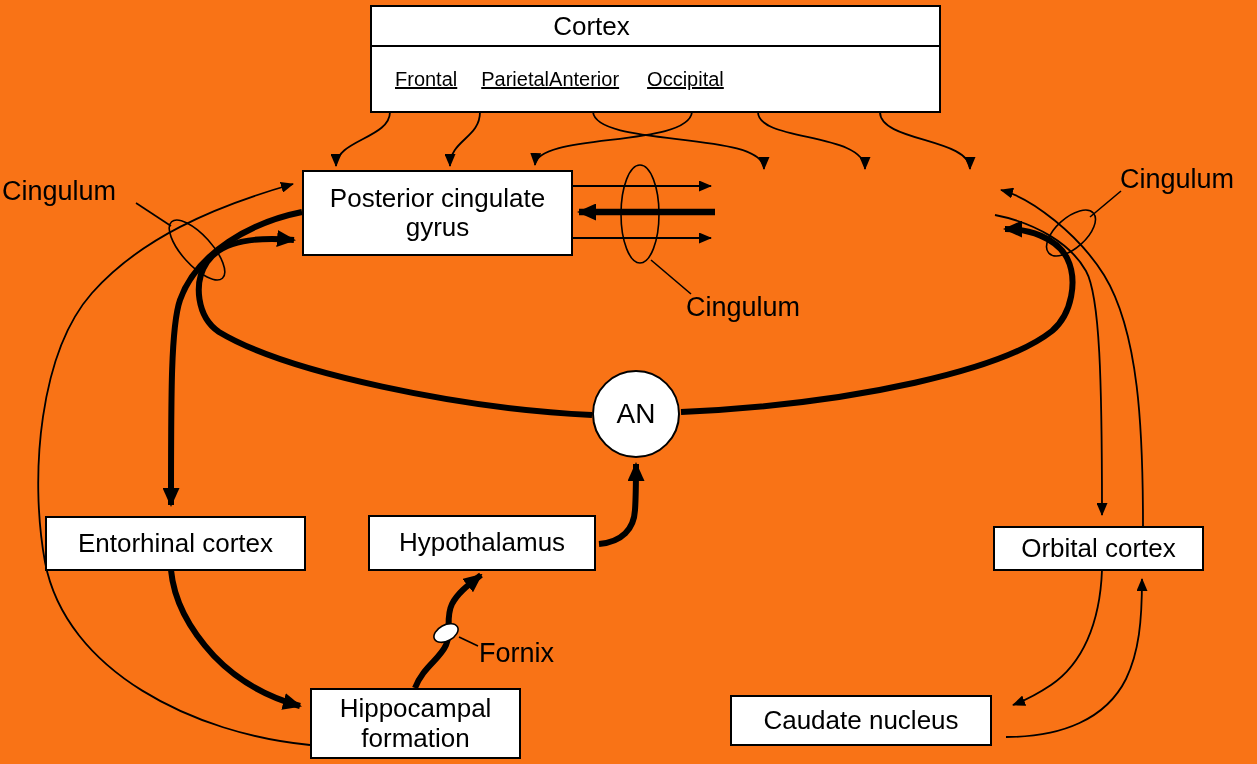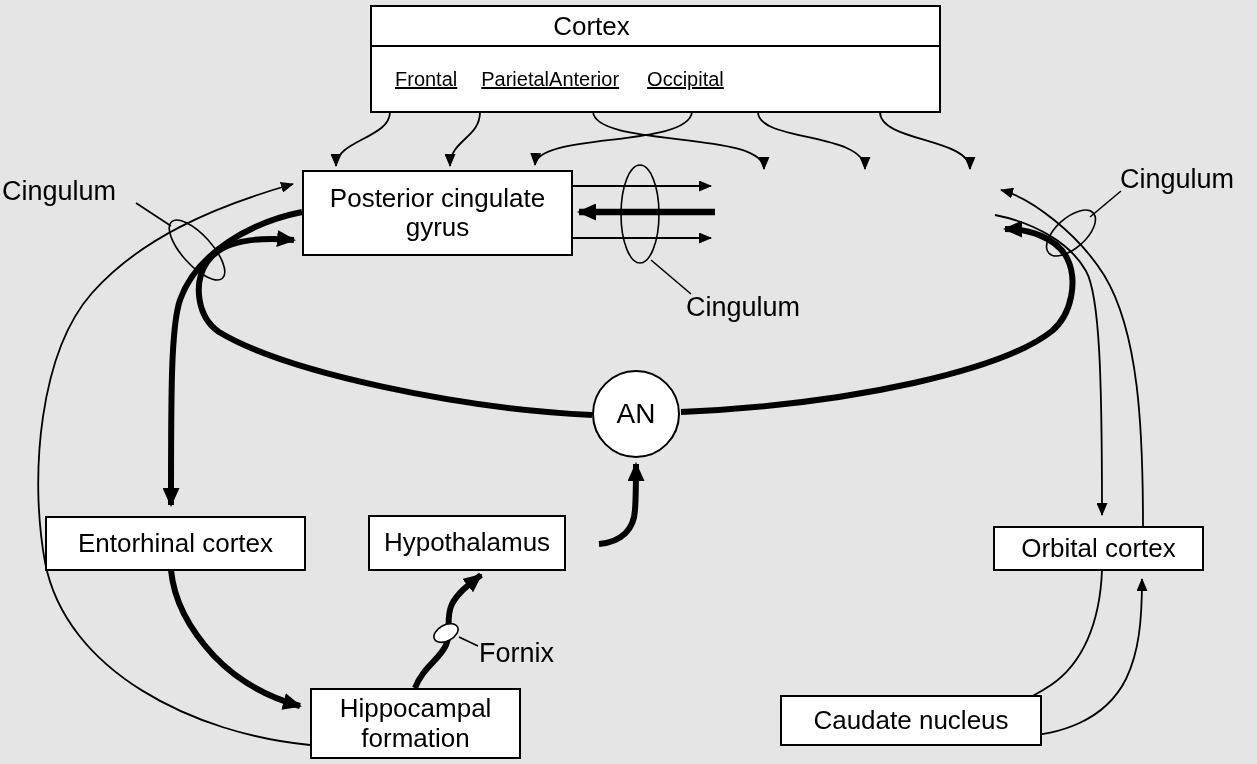--- a/index.html
+++ b/index.html
@@ -1,36 +1,36 @@
 <!DOCTYPE html>
 <html><head>
 <meta charset="utf-8">
 <style>
   html,body{margin:0;padding:0;background:#fff;}
   #diagram{
-    position:relative;width:1257px;height:764px;background:#e5e5e5;overflow:hidden;
+    position:relative;width:1257px;height:764px;background:#f97316;overflow:hidden;
     font-family:"Liberation Sans","DejaVu Sans",sans-serif;color:#000;
   }
   #wires{position:absolute;left:0;top:0;}
   .node{
     position:absolute;background:#fff;border:2px solid #000;box-sizing:border-box;
     display:flex;align-items:center;justify-content:center;text-align:center;
     font-size:26px;line-height:1.12;
   }
   .node span{display:block;}
   .n-posterior{left:302px;top:170px;width:271px;height:86px;}
   .n-posterior span{width:240px;}
   .n-anterior{left:715px;top:172px;width:281px;height:84px;}
   .n-anterior span{width:232px;}
   .n-entorhinal{left:45px;top:516px;width:261px;height:55px;}
-  .n-hypothalamus{left:368px;top:515px;width:198px;height:56px;}
+  .n-hypothalamus{left:368px;top:515px;width:228px;height:56px;}
   .n-orbital{left:993px;top:526px;width:211px;height:45px;font-size:26px;}
   .n-hippocampal{left:310px;top:688px;width:211px;height:71px;}
   .n-hippocampal span{width:185px;}
-  .n-caudate{left:780px;top:695px;width:262px;height:51px;text-align:center;}
+  .n-caudate{left:730px;top:695px;width:262px;height:51px;text-align:center;}
   .n-an{left:592px;top:370px;width:88px;height:88px;border-radius:50%;font-size:28px;}
   .cortex{
     position:absolute;left:370px;top:5px;width:571px;height:108px;
     border:2px solid #000;box-sizing:border-box;background:#fff;
     display:flex;flex-direction:column;
   }
   .cortex-title{
     height:40px;border-bottom:2px solid #000;box-sizing:border-box;
     display:flex;align-items:center;justify-content:center;
     padding-right:128px;font-size:26px;

